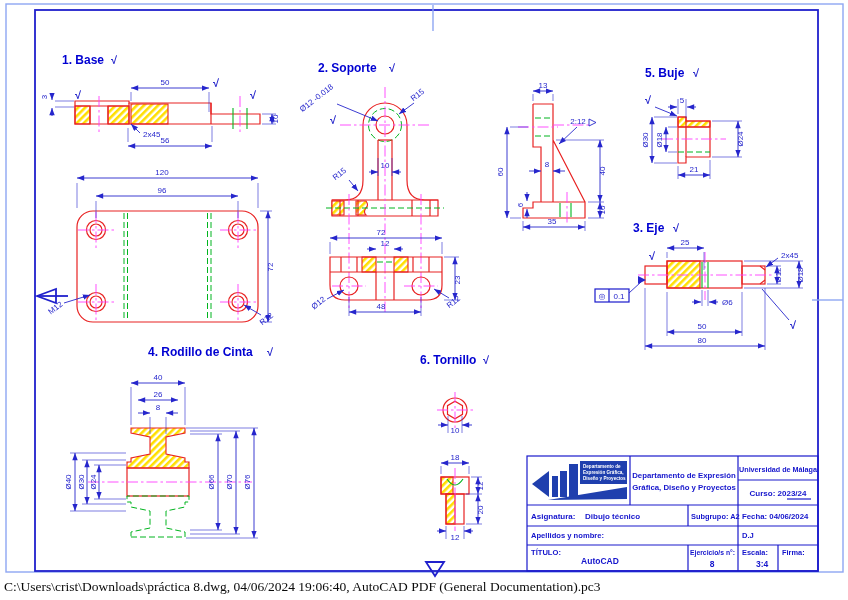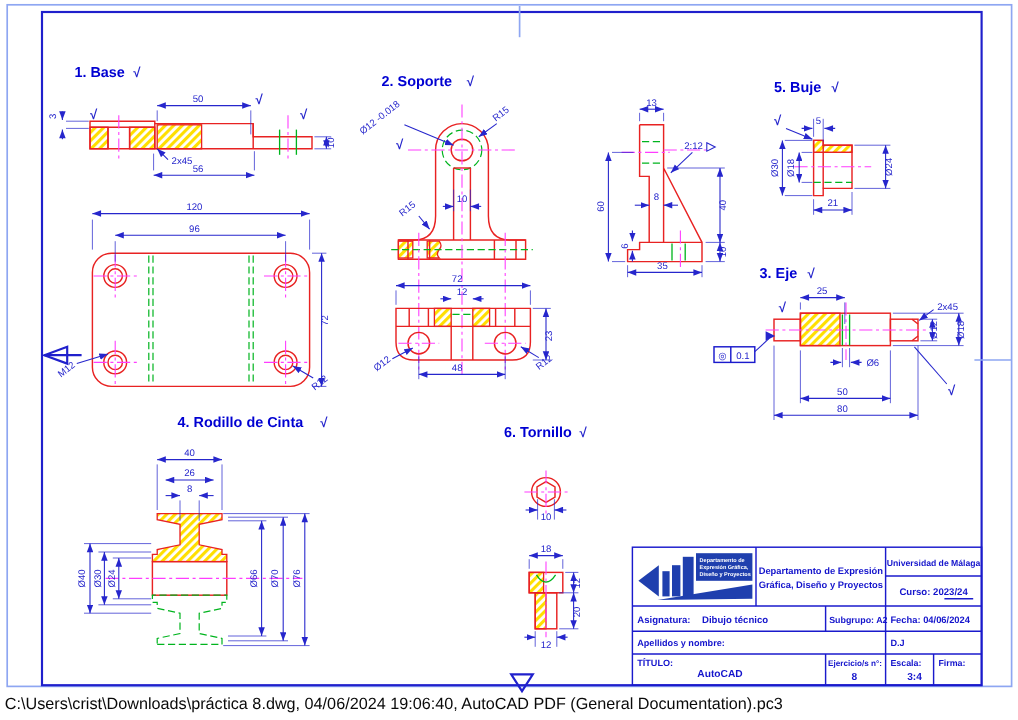--- a/index.html
+++ b/index.html
@@ -15,21 +15,21 @@
   .mag{stroke:#ff3cff;stroke-width:.9;fill:none;stroke-dasharray:11 3 2.5 3}
   .grn{stroke:#00b41e;stroke-width:1;fill:none;stroke-dasharray:6 3}
   .grs{stroke:#00b41e;stroke-width:1.1;fill:none}
   .dl{stroke:#2626cc;stroke-width:.9;fill:none}
   .xl{stroke:#2626cc;stroke-width:.6;fill:none}
   .fr{stroke:#2020cc;stroke-width:1.8;fill:none}
   .fl{stroke:#8ea6f2;stroke-width:1.4;fill:none}
   .tb{stroke:#1a1acc;stroke-width:1.2;fill:none}
   .lg{fill:#1f3fae}
   .tbt{font-weight:bold;fill:#1414cc}
-  #footer{position:absolute;left:4px;top:579px;font-family:Liberation Sans, sans-serif;font-size:13.5px;color:#0a0a0a;white-space:nowrap}
+  #footer{position:absolute;left:4px;top:579px;font-family:Liberation Serif, serif;font-size:13.5px;color:#0a0a0a;white-space:nowrap}
 </style>
 </head>
 <body>
 
 <div id="page">
 <svg width="848" height="600" viewBox="0 0 848 600">
 <defs>
   <pattern id="h" width="5" height="5" patternUnits="userSpaceOnUse" patternTransform="rotate(-45)">
     <rect width="5" height="5" fill="#ffffff"></rect>
           <rect width="5" height="2.6" fill="#ffdf00"></rect>

